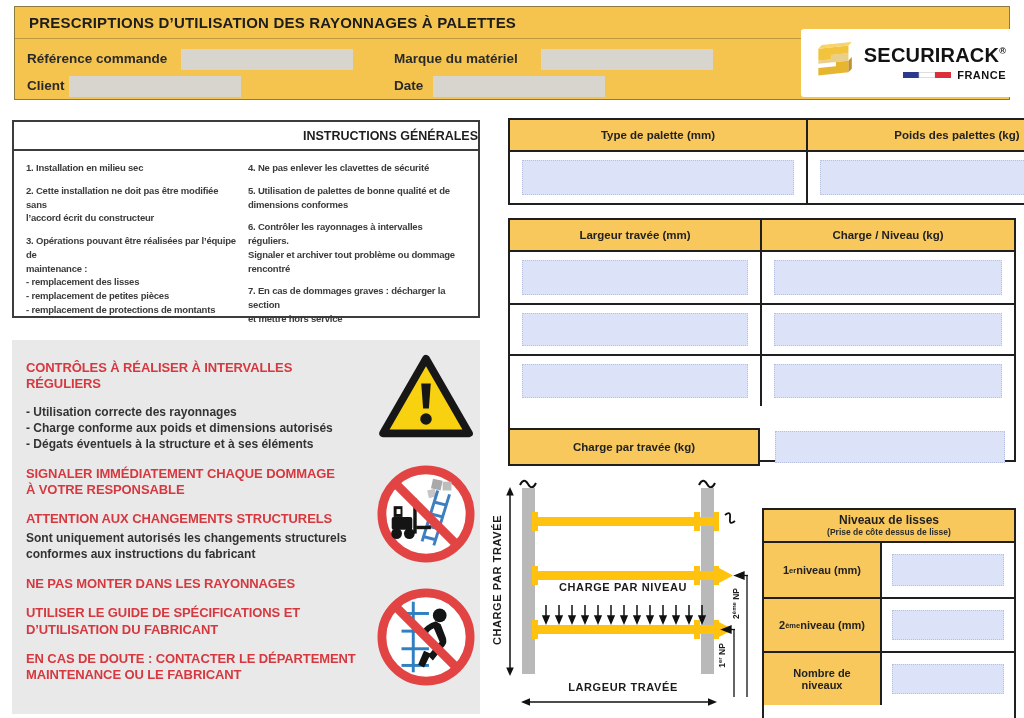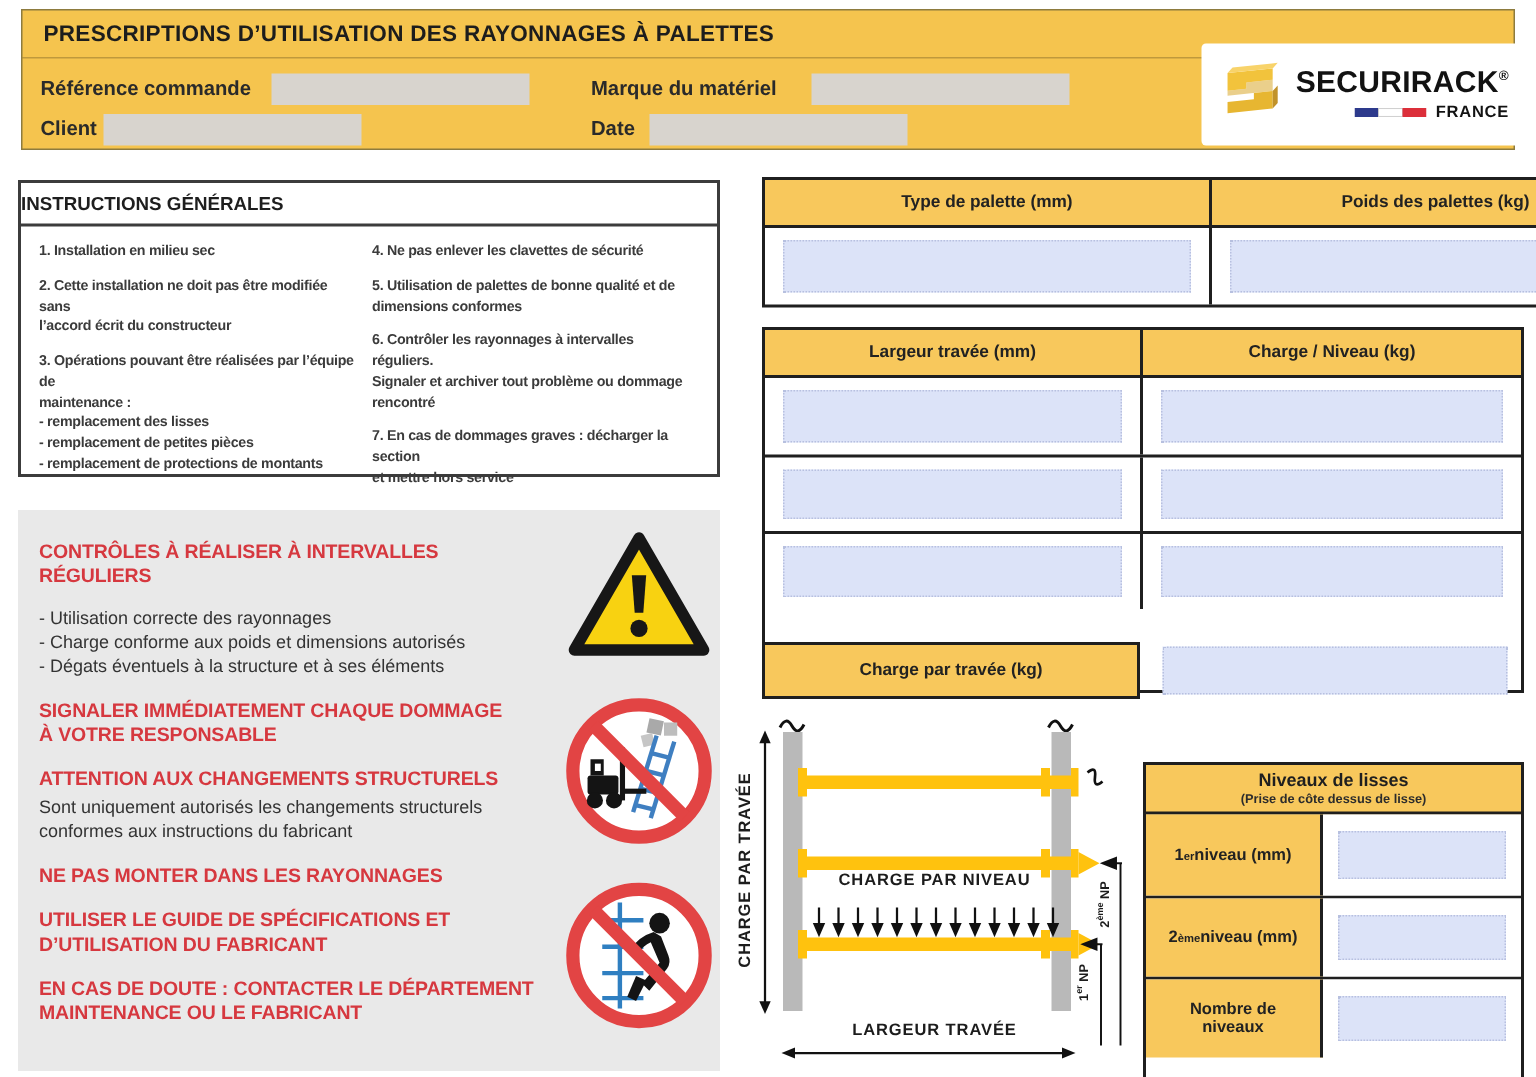--- a/index.html
+++ b/index.html
@@ -20,35 +20,35 @@
   .logo-right { flex: 1; display: flex; flex-direction: column; justify-content: center; }
   .logo-brand { font-size: 20px; font-weight: 800; color: #121212; letter-spacing: 0.2px;
                 line-height: 1; white-space: nowrap; }
   .logo-brand sup { font-size: 9px; vertical-align: super; }
   .logo-sub { display: flex; align-items: center; justify-content: flex-end; gap: 6px; margin-top: 4px; }
   .logo-country { font-size: 11px; font-weight: 800; color: #121212; letter-spacing: 0.5px; }
 
   
   .inst-box { position: absolute; left: 12px; top: 120px; width: 468px; height: 198px;
               background: #fff; border: 2px solid #3c3c3c; }
-  .inst-title { text-align: left; font-weight: 700; font-size: 12.5px; color: #1e1e1e;
+  .inst-title { text-align: right; font-weight: 700; font-size: 12.5px; color: #1e1e1e;
                 padding: 7px 0 6px; border-bottom: 2px solid #3c3c3c; }
   .inst-cols { display: flex; padding: 10px 8px 0 12px; }
   .inst-col { width: 50%; padding-right: 10px; }
   .inst-item { font-size: 9.5px; font-weight: 600; color: #3b3b3b; line-height: 1.45;
                letter-spacing: -0.2px; white-space: pre-line; margin-bottom: 9px; }
 
   
   .ctl-box { position: absolute; left: 12px; top: 340px; width: 468px; height: 374px;
              background: #e9e9e9; display: flex; }
   .ctl-text { width: 360px; padding: 20px 2px 0 14px; }
   .ctl-h { color: #d6383f; font-weight: 800; font-size: 13px; line-height: 1.24;
            white-space: pre-line; margin-bottom: 13px; letter-spacing: -0.1px; }
   .ctl-h.tight { margin-bottom: 4px; }
-  .ctl-p { color: #333; font-size: 12px; font-weight: 400; line-height: 1.33;
+  .ctl-p { color: #333; font-size: 12px; font-weight: 700; line-height: 1.33;
            white-space: pre-line; margin-bottom: 13px; }
   .ctl-icons { flex: 1; display: flex; flex-direction: column; align-items: center;
                padding-top: 12px; }
   .ctl-icons svg { display: block; }
   .icon-gap { margin-top: 25px; }
 
   
   .ytable { position: absolute; border: 2px solid #1f1f1f; background: #fff; }
   .yt-head { display: flex; background: #f8c85c; border-bottom: 2px solid #1f1f1f; height: 32px; }
   .yt-hcell { width: 50%; display: flex; align-items: center; justify-content: center;

